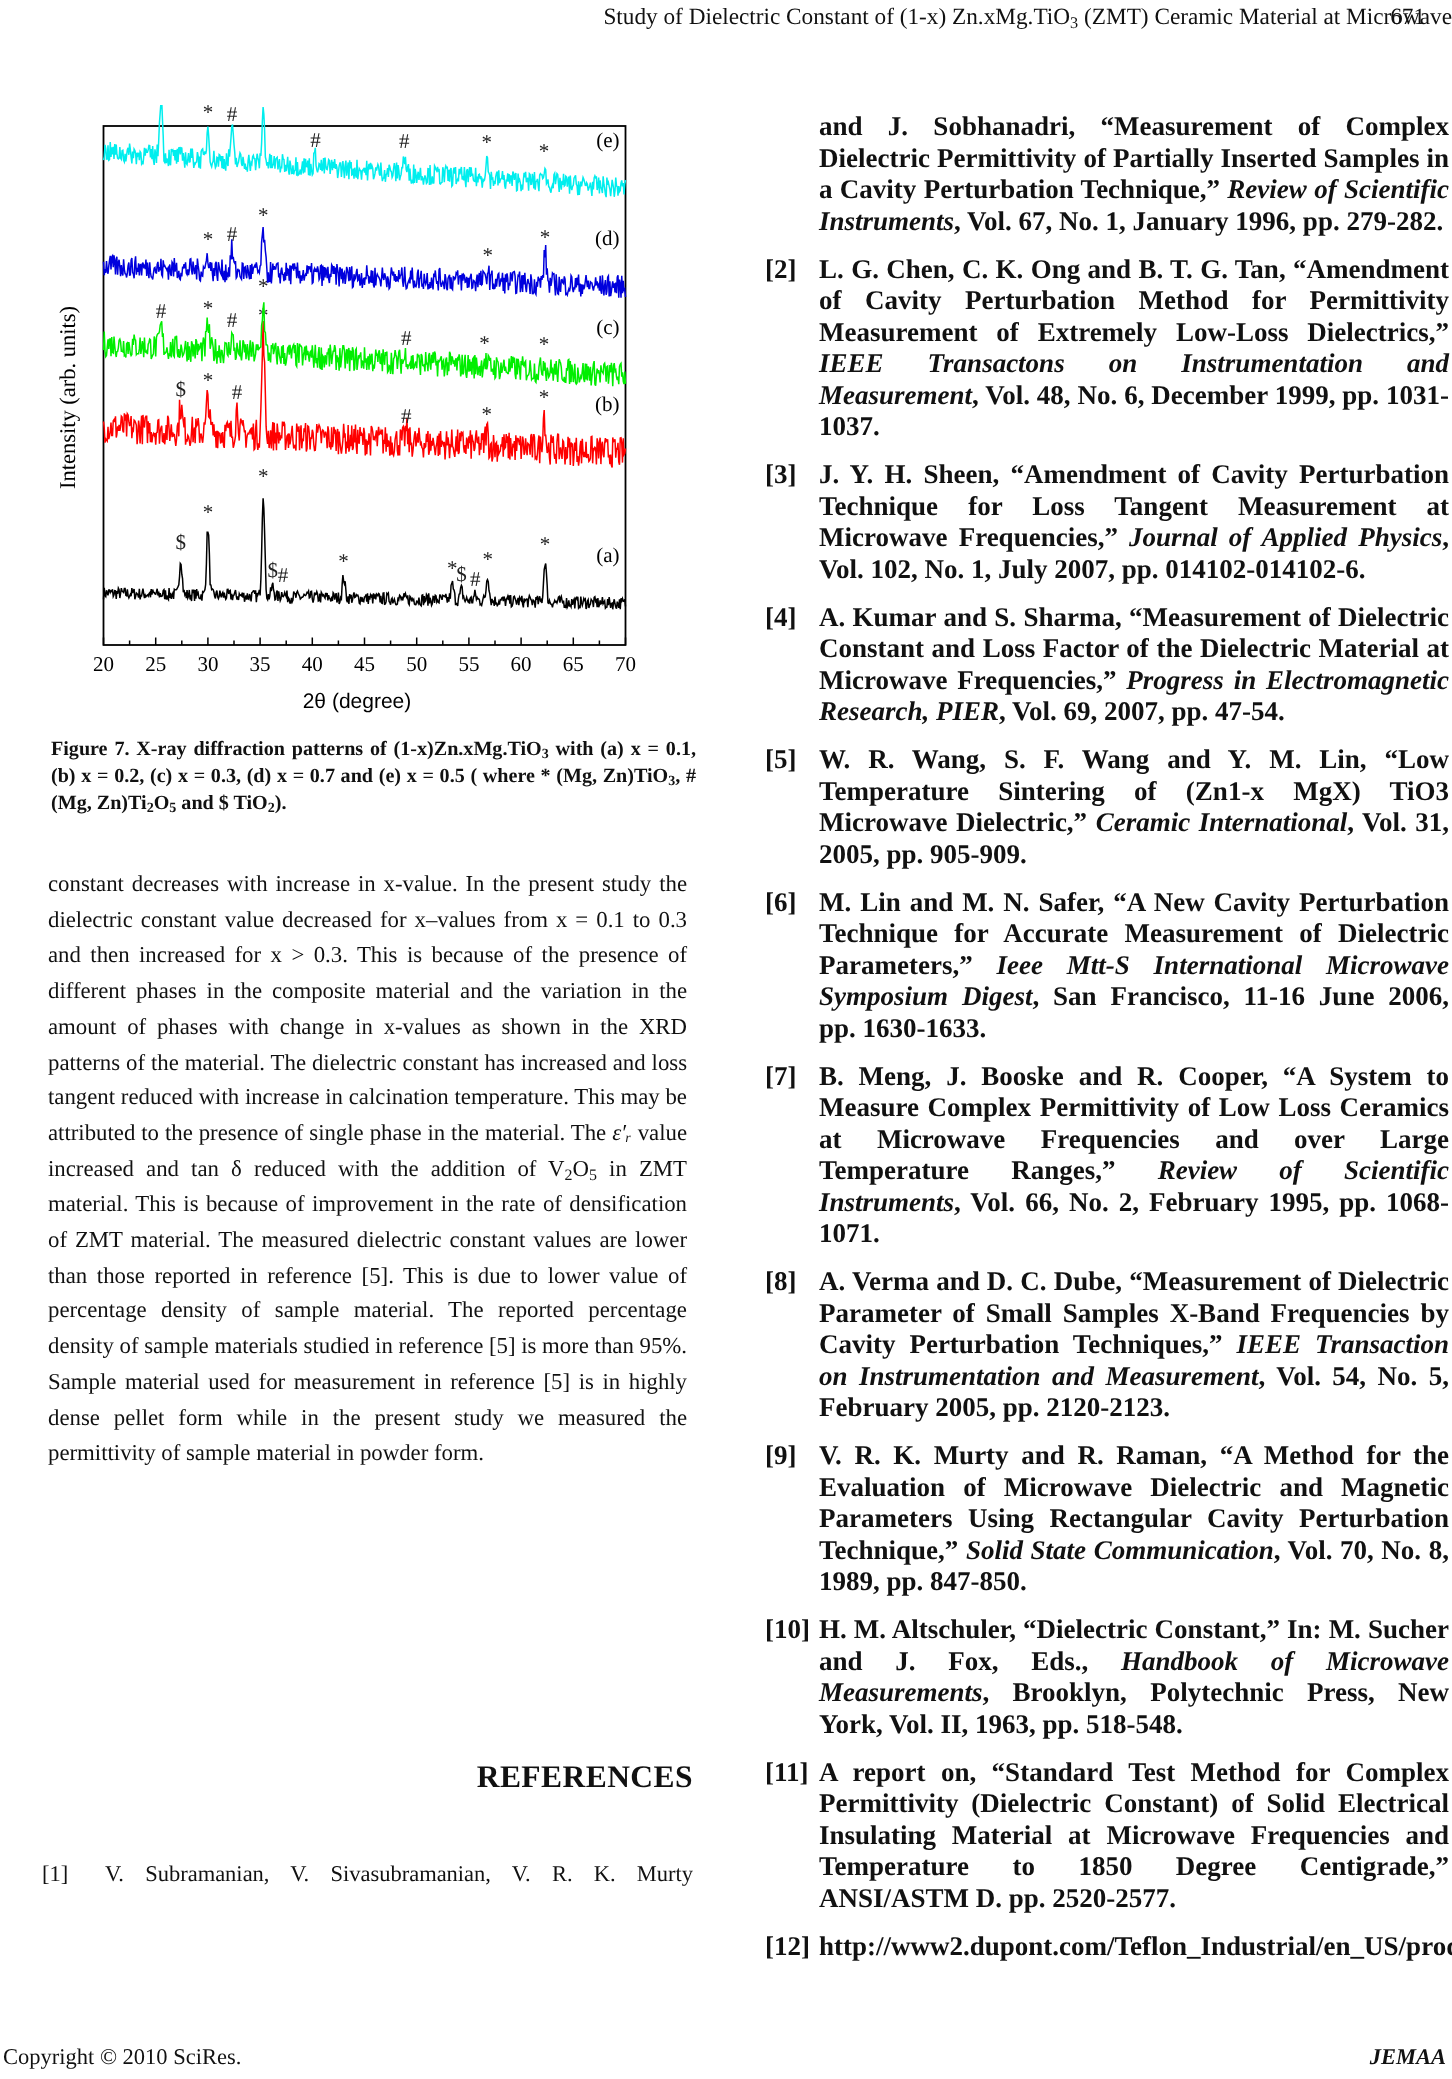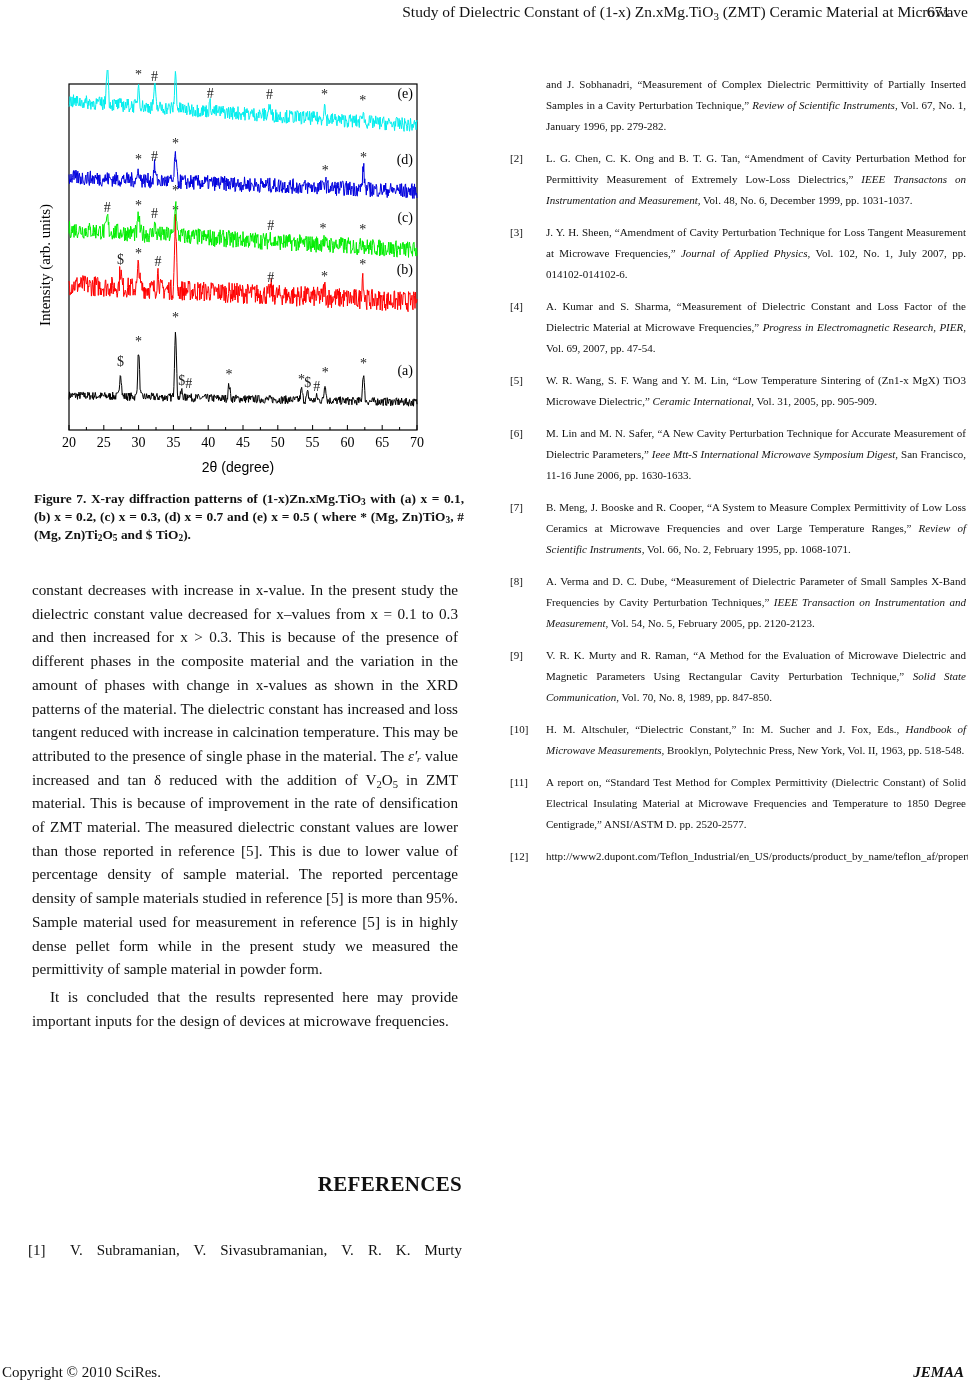--- a/index.html
+++ b/index.html
@@ -15,21 +15,21 @@
              font-size:13.4px; font-weight:bold; line-height:18px; text-align:justify; }
   .body { position:absolute; left:28px; top:574px; width:434px;
           font-size:15.2px; line-height:23.7px; text-align:justify; }
   .body p { margin:4px; }
   .body p.indent { text-indent:18px; }
   .refs-title { position:absolute; left:28px; top:1172px; width:434px; text-align:right;
                 font-size:21px; font-weight:bold; letter-spacing:0.3px; }
   .ref1-start { position:absolute; left:28px; top:1239px; width:434px; font-size:15px; line-height:22px; }
   .ref1-start .num, .refs .num { position:absolute; left:0; }
   .ref1-start .txt { display:block; margin-left:42px; text-align:justify; text-align-last:justify; }
-  .refs { position:absolute; left:510px; top:74px; width:456px; font-size:11px; line-height:21px; }
+  .refs { position:absolute; left:510px; top:74px; width:456px; font-size:18px; line-height:21px;font-weight:bold; }
   .ref { position:relative; margin-bottom:11px; }
   .ref .txt { display:block; margin-left:36px; text-align:justify; }
   .ref.cont .txt { margin-left:36px; }
   .footer { position:absolute; top:1364px; left:0; width:968px; font-size:15px; }
   .footer .l { position:absolute; left:2px; }
   .footer .r { position:absolute; right:4px; font-style:italic; font-weight:bold; }
   i { font-style:italic; }
 </style>
 </head>
 <body>
@@ -124,21 +124,20 @@
       <text x="383" y="27.840000000000032" text-anchor="end" font-size="14">(e)</text>
     </g>
   <text id="ylabel" transform="translate(20,195) rotate(-90)" text-anchor="middle" font-size="15">Intensity (arb. units)</text>
   <text id="xlabel" x="208" y="402" text-anchor="middle" font-size="14" style="font-family:'Liberation Sans',sans-serif">2θ (degree)</text>
 </svg>
 
 <div class="caption"><span>Figure 7. X-ray diffraction patterns of (1-x)Zn.xMg.TiO</span><sub>3</sub><span> with (a) x = 0.1, (b) x = 0.2, (c) x = 0.3, (d) x = 0.7 and (e) x = 0.5 ( where * (Mg, Zn)TiO</span><sub>3</sub><span>, # (Mg, Zn)Ti</span><sub>2</sub><span>O</span><sub>5</sub><span> and $ TiO</span><sub>2</sub><span>).</span></div>
 
 <div class="body">
   <p><span>constant decreases with increase in x-value. In the present study the dielectric constant value decreased for x–values from x = 0.1 to 0.3 and then increased for x &gt; 0.3. This is because of the presence of different phases in the composite material and the variation in the amount of phases with change in x-values as shown in the XRD patterns of the material. The dielectric constant has increased and loss tangent reduced with increase in calcination temperature. This may be attributed to the presence of single phase in the material. The </span><i>ε′ᵣ</i><span> value increased and tan δ reduced with the addition of V</span><sub>2</sub><span>O</span><sub>5</sub><span> in ZMT material. This is because of improvement in the rate of densification of ZMT material. The measured dielectric constant values are lower than those reported in reference [5]. This is due to lower value of percentage density of sample material. The reported percentage density of sample materials studied in reference [5] is more than 95%. Sample material used for measurement in reference [5] is in highly dense pellet form while in the present study we measured the permittivity of sample material in powder form.</span></p>
-  <p class="indent">It is concluded that the results represented here may provide important inputs for the design of devices at microwave frequencies.</p>
 </div>
 
 <div class="refs-title">REFERENCES</div>
 
 <div class="ref1-start">
   <span class="num">[1]</span>
   <span class="txt">V. Subramanian, V. Sivasubramanian, V. R. K. Murty</span>
 </div>
 
 <div class="refs" id="refs">

